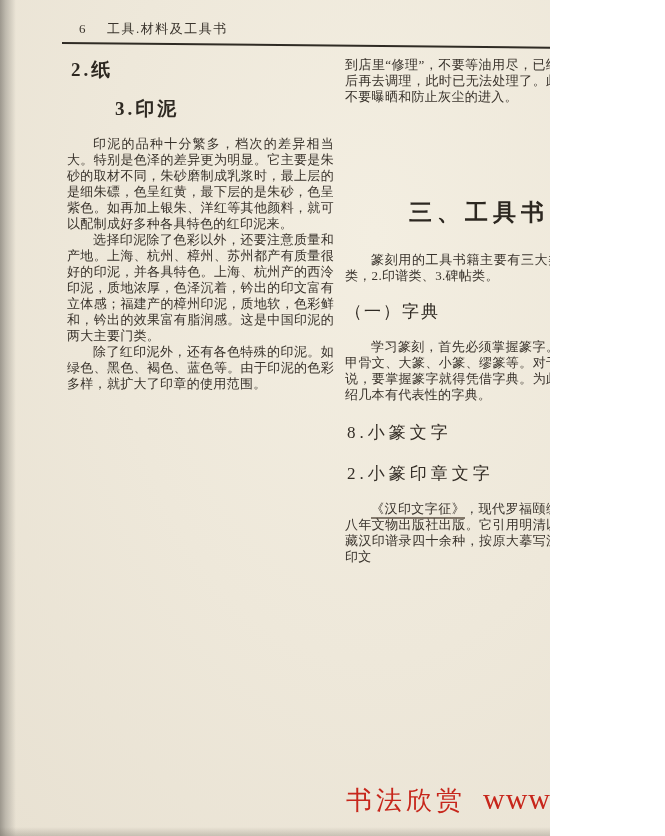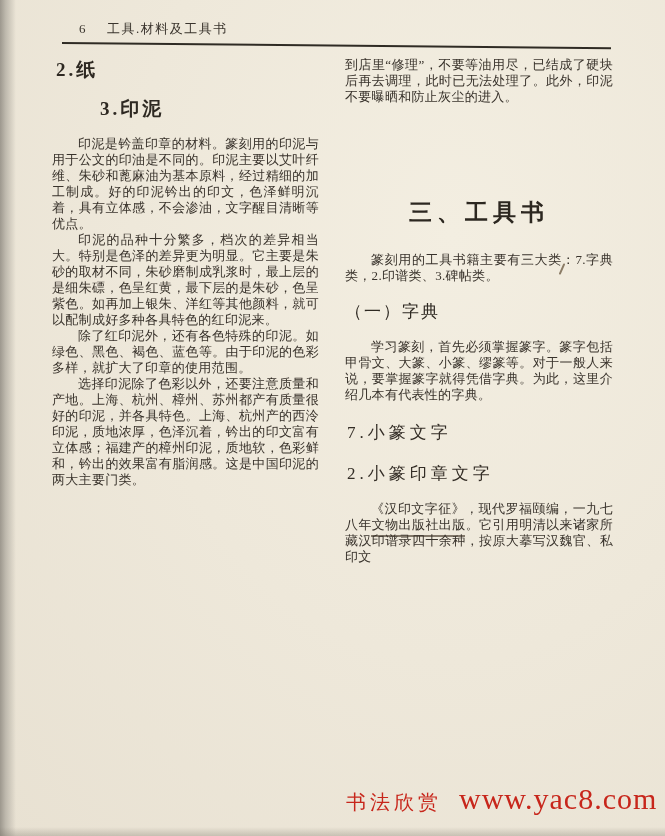--- a/index.html
+++ b/index.html
@@ -1,18 +1,18 @@
 <!DOCTYPE html>
 <html lang="zh"><head>
 <meta charset="utf-8">
 <style>
   html,body{margin:0;padding:0;}
   body{width:665px;height:836px;overflow:hidden;}
   .scan{
-    position:relative;width:665px;height:836px;overflow:hidden;
+    position:relative;width:550px;height:836px;overflow:hidden;
     background:
       radial-gradient(ellipse at 68% 28%, #f3eee1 0%, #eee8da 50%, #e8e1d2 100%);
     font-family:"Liberation Serif","DejaVu Serif",serif;
     color:#36302a;
   }
   .edge-left{
     position:absolute;left:0;top:0;bottom:0;width:16px;
     background:linear-gradient(90deg,#8f8a81 0%,#b6b1a6 35%,rgba(230,223,211,0) 100%);
     opacity:.85;
   }
@@ -23,21 +23,21 @@
   .page-header{
     position:absolute;top:20px;left:79px;
     font-size:13px;letter-spacing:1.5px;color:#3a342d;
   }
   .page-header .num{margin-right:20px;}
   .header-rule{
     position:absolute;top:42px;left:62px;width:549px;height:2.4px;
     background:#2f2b24;transform:rotate(0.55deg);transform-origin:left center;
   }
   .col{position:absolute;top:57px;}
-  .col-left{left:52px;width:267px;}
+  .col-left{left:67px;width:267px;}
   .col-right{left:345px;width:268px;}
   p.body{
     margin:0;font-size:13px;line-height:16px;letter-spacing:0.3px;
     text-align:justify;text-indent:2em;color:#38322b;
   }
   p.noindent{text-indent:0;}
   .h-num{ 
     margin:0 0 13px 4px;font-size:19px;font-weight:600;letter-spacing:3px;color:#2e2922;
   }
   .h-num.ink{margin-top:13px;margin-bottom:14px;margin-left:48px;}
@@ -46,32 +46,32 @@
     font-size:23px;font-weight:700;letter-spacing:5px;color:#2c2720;
   }
   .h-paren{ 
     margin:16px 0 16px 0;font-size:17px;font-weight:400;letter-spacing:2px;color:#2e2922;
   }
   .h-sub{ 
     margin:18px 0 16px 2px;font-size:17px;font-weight:500;letter-spacing:4px;color:#332d26;
   }
   .book-title-underlined{
     border-bottom:2px solid rgba(95,83,70,.75);
-    padding-bottom:19px;
+    padding-bottom:1px;
   }
   .annotation-tick{
     position:absolute;left:216px;top:206px;width:2px;height:12px;
     background:#8b7c66;transform:rotate(24deg);border-radius:1px;
   }
   .watermark{
     position:absolute;left:346px;top:782px;
     display:flex;align-items:baseline;gap:17px;white-space:nowrap;
   }
   .watermark .site-name{
-    font-size:20px;letter-spacing:4px;font-weight:500;
+    font-size:26px;letter-spacing:4px;font-weight:500;
     font-family:Liberation Mono, monospace;
   }
   .watermark .site-url{
     font-size:30px;letter-spacing:1px;font-weight:500;
     font-family:"Liberation Serif","DejaVu Serif",serif;
   }
 </style>
 </head>
 <body>
 
@@ -81,33 +81,32 @@
   <div class="edge-bottom"></div>
 
   <div class="page-header">
     <span class="num">6</span><span>工具.材料及工具书</span>
   </div>
   <div class="header-rule"></div>
 
   <div class="col col-left">
     <div class="h-num">2.纸</div>
     <div class="h-num ink">3.印泥</div>
-    <p class="body">印泥是钤盖印章的材料。篆刻用的印泥与用于公文的印油是不同的。印泥主要以艾叶纤维、朱砂和蓖麻油为基本原料，经过精细的加工制成。好的印泥钤出的印文，色泽鲜明沉着，具有立体感，不会渗油，文字醒目清晰等优点。</p>
     <p class="body">印泥的品种十分繁多，档次的差异相当大。特别是色泽的差异更为明显。它主要是朱砂的取材不同，朱砂磨制成乳浆时，最上层的是细朱磦，色呈红黄，最下层的是朱砂，色呈紫色。如再加上银朱、洋红等其他颜料，就可以配制成好多种各具特色的红印泥来。</p>
+    <p class="body">选择印泥除了色彩以外，还要注意质量和产地。上海、杭州、樟州、苏州都产有质量很好的印泥，并各具特色。上海、杭州产的西泠印泥，质地浓厚，色泽沉着，钤出的印文富有立体感；福建产的樟州印泥，质地软，色彩鲜和，钤出的效果富有脂润感。这是中国印泥的两大主要门类。</p>
     <p class="body">除了红印泥外，还有各色特殊的印泥。如绿色、黑色、褐色、蓝色等。由于印泥的色彩多样，就扩大了印章的使用范围。</p>
-    <p class="body">选择印泥除了色彩以外，还要注意质量和产地。上海、杭州、樟州、苏州都产有质量很好的印泥，并各具特色。上海、杭州产的西泠印泥，质地浓厚，色泽沉着，钤出的印文富有立体感；福建产的樟州印泥，质地软，色彩鲜和，钤出的效果富有脂润感。这是中国印泥的两大主要门类。</p>
   </div>
 
   <div class="col col-right">
     <p class="body noindent">到店里“修理”，不要等油用尽，已结成了硬块后再去调理，此时已无法处理了。此外，印泥不要曝晒和防止灰尘的进入。</p>
     <div class="h-chapter">三、工具书</div>
     <p class="body">篆刻用的工具书籍主要有三大类：7.字典类，2.印谱类、3.碑帖类。</p>
     <div class="h-paren">（一）字典</div>
     <p class="body">学习篆刻，首先必须掌握篆字。篆字包括甲骨文、大篆、小篆、缪篆等。对于一般人来说，要掌握篆字就得凭借字典。为此，这里介绍几本有代表性的字典。</p>
-    <div class="h-sub">7.小篆文字</div>
+    <div class="h-sub">8.小篆文字</div>
     <div class="h-sub">2.小篆印章文字</div>
     <p class="body"><span class="book-title-underlined">《汉印文字征》</span><span>，现代罗福颐编，一九七八年文物出版社出版。它引用明清以来诸家所藏汉印谱录四十余种，按原大摹写汉魏官、私印文</span></p>
     <div class="annotation-tick"></div>
   </div>
 
   <div class="watermark" style="color: rgb(199, 38, 27);">
     <span class="site-name">书法欣赏</span>
     <span class="site-url">www.yac8.com</span>
   </div>
 

